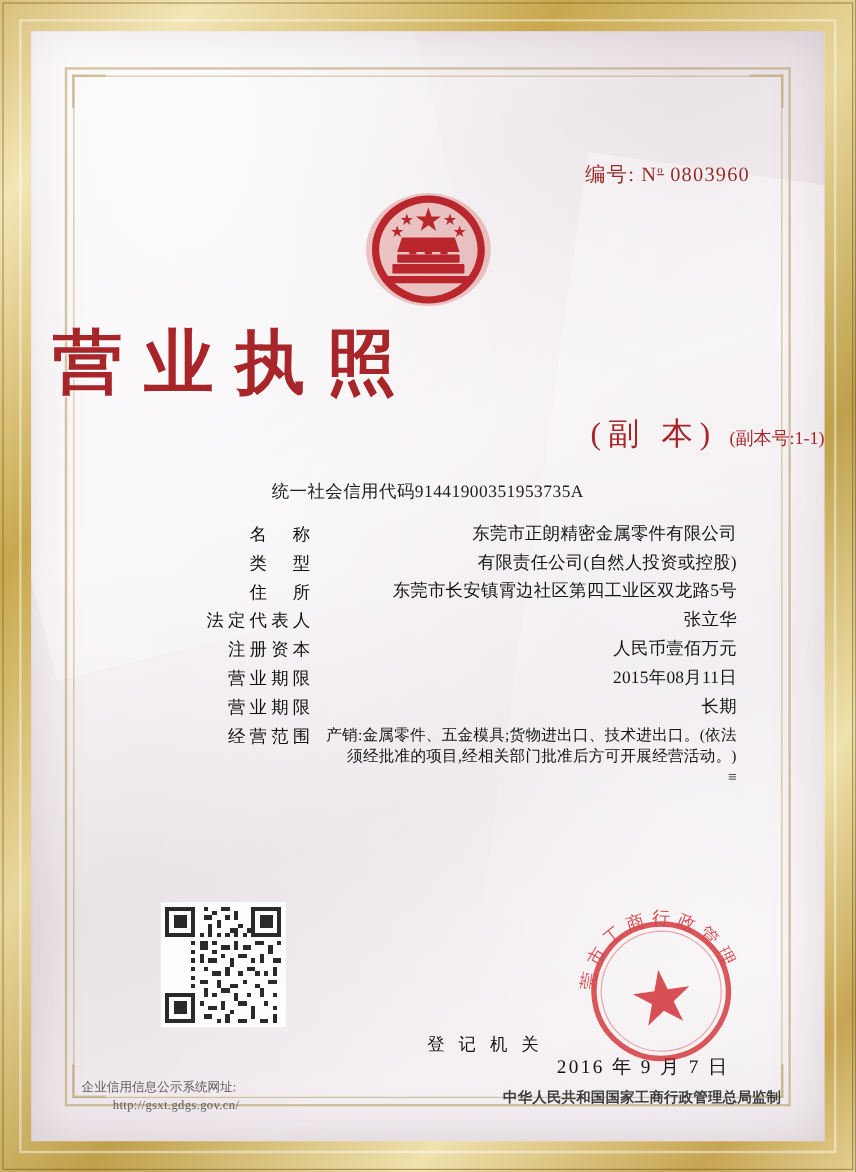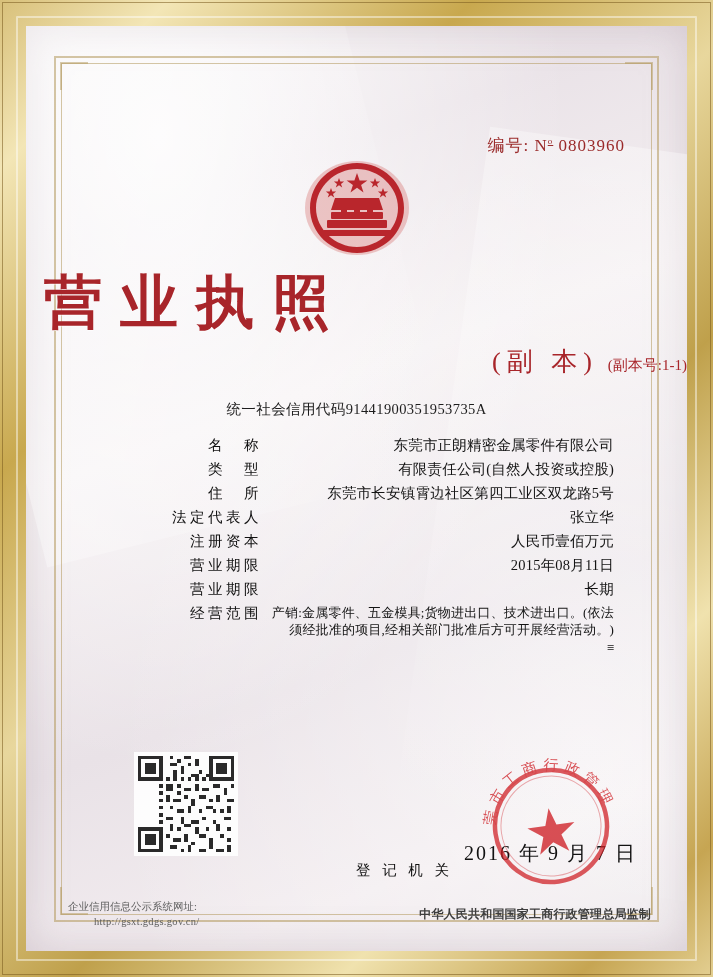--- a/index.html
+++ b/index.html
@@ -232,23 +232,23 @@
     top: 793px;
     font-family: "Liberation Serif", serif;
     font-size: 14.5px;
     letter-spacing: 4px;
     color: #121212;
     margin-top: 42px;
   }
   .reg-date {
     position: absolute;
     left: 438px;
-    top: 814px;
-    font-family: "Liberation Serif", serif;
-    font-size: 20px;
+    top: 853px;
+    font-family: "Liberation Serif", serif;
+    font-size: 16px;
     letter-spacing: 2px;
     color: #121212;
     white-space: nowrap;
   }
 
   
   .seal {
     position: absolute;
     left: 455px;
     top: 730px;

